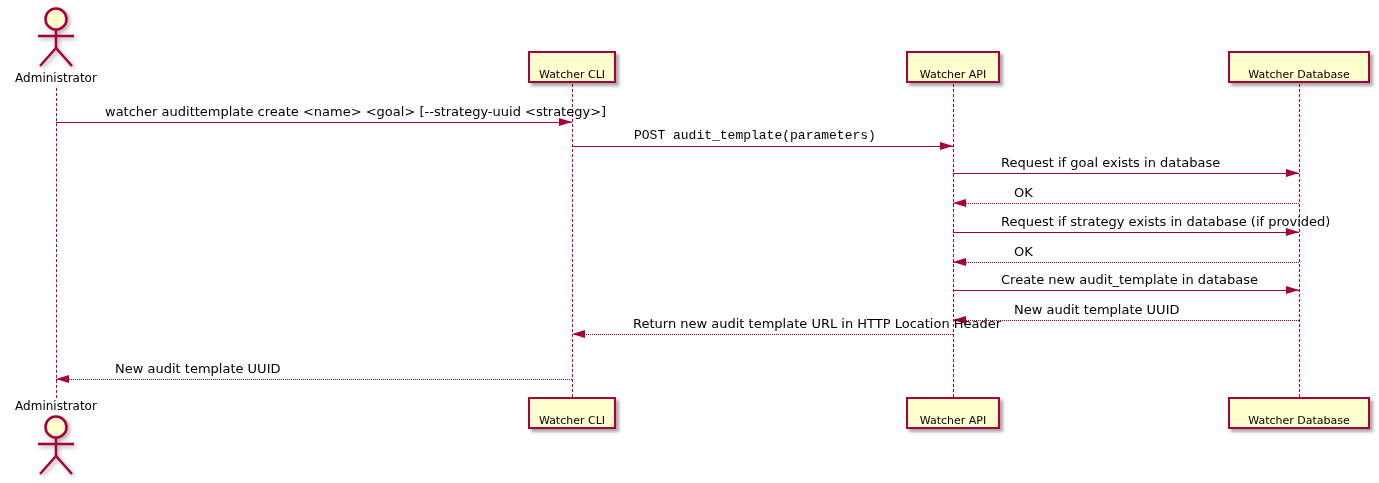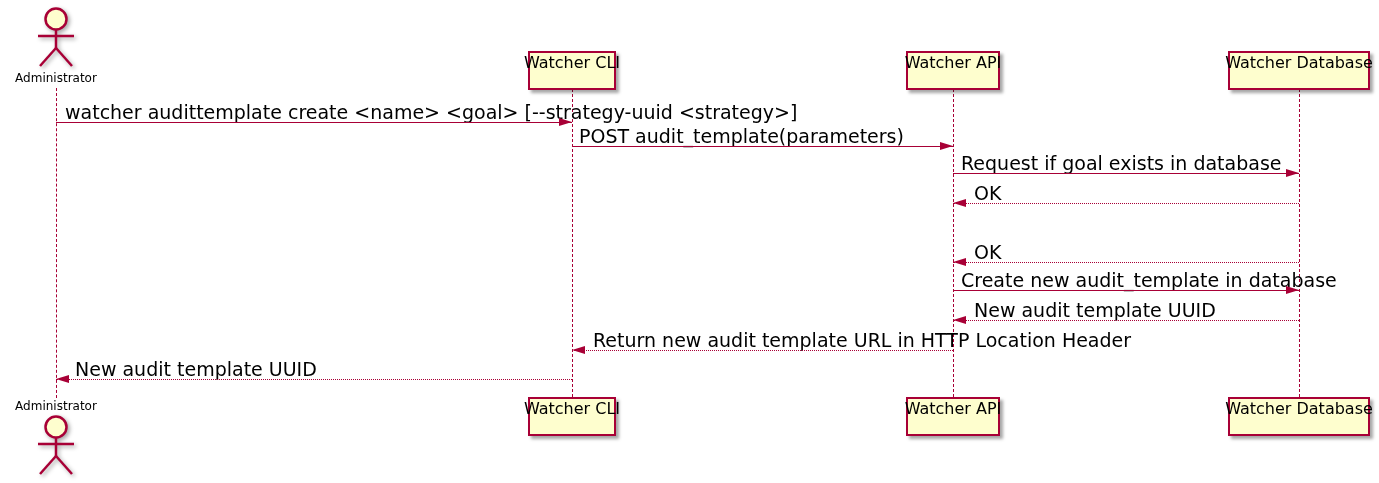--- a/index.html
+++ b/index.html
@@ -13,31 +13,31 @@
   .canvas{
     position:relative;width:1379px;height:483px;background:var(--bg);
     overflow:hidden;color:var(--text);
   }
   
   .actor{position:absolute;width:96px;text-align:center;}
   .actor svg{display:block;margin:0 auto;filter:drop-shadow(2px 2px 2px rgba(0,0,0,0.35));}
   .actor-label{display:block;font-size:12px;line-height:16px;white-space:nowrap;}
   
   .pbox{
-    position:absolute;height:39px;background:var(--fill);
+    position:absolute;height:32px;background:var(--fill);
     border:2px solid var(--accent);box-shadow:3px 3px 3px rgba(0,0,0,0.35);
-    display:flex;align-items:flex-start;justify-content:center;
-    font-size:16px;white-space:nowrap;
+    display:flex;align-items:flex-end;justify-content:center;
+    font-size:11px;white-space:nowrap;
   }
   
   .lifeline{position:absolute;width:0;border-left:1px dashed var(--accent);}
   
   .msg{position:absolute;height:26px;}
   .msg-label{
-    position:absolute;top:0;font-size:19px;line-height:16px;white-space:nowrap;
+    position:absolute;top:0;font-size:13px;line-height:16px;white-space:nowrap;margin-left:40px;
   }
   .msg-line{position:absolute;left:0;right:0;top:18px;height:0;}
   .msg-line.solid{border-top:1px solid var(--accent);}
   .msg-line.dotted{border-top:1px dotted var(--accent);}
   .ah{position:absolute;top:14px;width:0;height:0;
       border-top:4px solid transparent;border-bottom:4px solid transparent;}
   .ah-r{right:0;border-left:13px solid var(--accent);}
   .ah-l{left:0;border-right:13px solid var(--accent);}
 </style>
 </head>
@@ -71,57 +71,62 @@
     <span>Watcher Database</span>
   </div>
 
   <div class="msg" style="left:56px;top:104px;width:516px;">
     <span class="msg-label" style="left:9px;">watcher audittemplate create &lt;name&gt; &lt;goal&gt; [--strategy-uuid &lt;strategy&gt;]</span>
     <div class="msg-line solid"></div>
     <div class="ah ah-r"></div>
   </div>
 
   <div class="msg" style="left:572px;top:128px;width:381px;">
-    <span class="msg-label" style="left:7px;">POST audit_template(parameters)</span>
+    <span class="msg-label" style="left:22px;font-family:Liberation Mono, monospace;">POST audit_template(parameters)</span>
     <div class="msg-line solid"></div>
     <div class="ah ah-r"></div>
   </div>
 
   <div class="msg" style="left:953px;top:155px;width:346px;">
     <span class="msg-label" style="left:8px;text-align:center;">Request if goal exists in database</span>
     <div class="msg-line solid"></div>
     <div class="ah ah-r"></div>
   </div>
 
   <div class="msg" style="left:953px;top:185px;width:346px;">
     <span class="msg-label" style="left:21px;">OK</span>
     <div class="msg-line dotted"></div>
     <div class="ah ah-l"></div>
   </div>
 
+  <div class="msg" style="left:953px;top:214px;width:346px;">
+    <span class="msg-label" style="left:8px;">Request if strategy exists in database (if provided)</span>
+    <div class="msg-line solid"></div>
+    <div class="ah ah-r"></div>
+  </div>
 
   <div class="msg" style="left:953px;top:244px;width:346px;">
     <span class="msg-label" style="left:21px;">OK</span>
     <div class="msg-line dotted"></div>
     <div class="ah ah-l"></div>
   </div>
 
   <div class="msg" style="left:953px;top:272px;width:346px;text-align:right;">
     <span class="msg-label" style="left:8px;">Create new audit_template in database</span>
     <div class="msg-line solid"></div>
     <div class="ah ah-r"></div>
   </div>
 
   <div class="msg" style="left:953px;top:302px;width:346px;">
     <span class="msg-label" style="left:21px;">New audit template UUID</span>
     <div class="msg-line dotted"></div>
     <div class="ah ah-l"></div>
   </div>
 
-  <div class="msg" style="left:572px;top:332px;width:381px;">
+  <div class="msg" style="left:572px;top:316px;width:381px;">
     <span class="msg-label" style="left:21px;">Return new audit template URL in HTTP Location Header</span>
     <div class="msg-line dotted"></div>
     <div class="ah ah-l"></div>
   </div>
 
   <div class="msg" style="left:56px;top:361px;width:516px;">
     <span class="msg-label" style="left:19px;">New audit template UUID</span>
     <div class="msg-line dotted"></div>
     <div class="ah ah-l"></div>
   </div>

